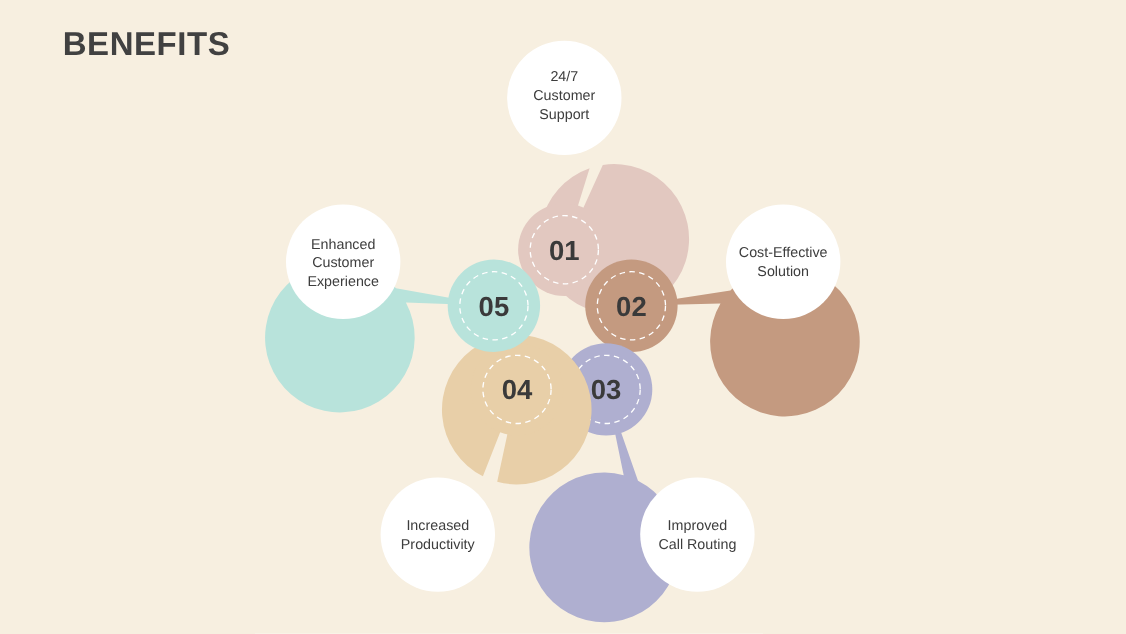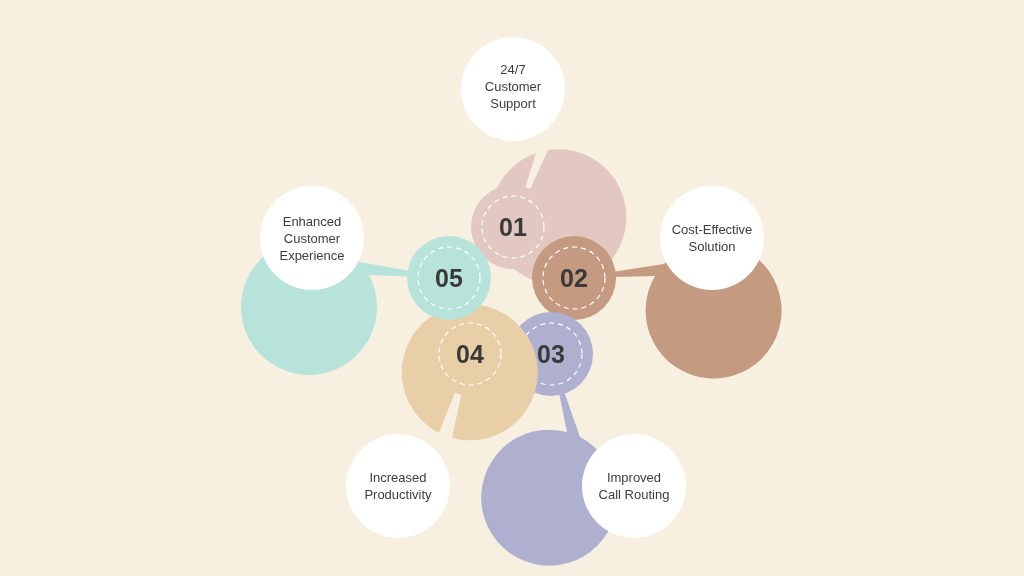--- a/index.html
+++ b/index.html
@@ -45,20 +45,21 @@
     font-size: 25px;
     font-weight: bold;
     fill: #3a3a3a;
   }
 </style>
 </head>
 <body>
 
 <div id="slide">
 
+  <div id="title">BENEFITS</div>
 
   <svg id="canvas" viewBox="0 0 1024 576">
 
     <g>
       <path d="M 513 227
                L 548 150
                A 68 68 0 1 1 536 153
                Z" fill="#e2c8c0"></path>
       <circle cx="513" cy="89" r="52" fill="#ffffff"></circle>
       <circle cx="513" cy="227" r="42" fill="#e2c8c0"></circle>

